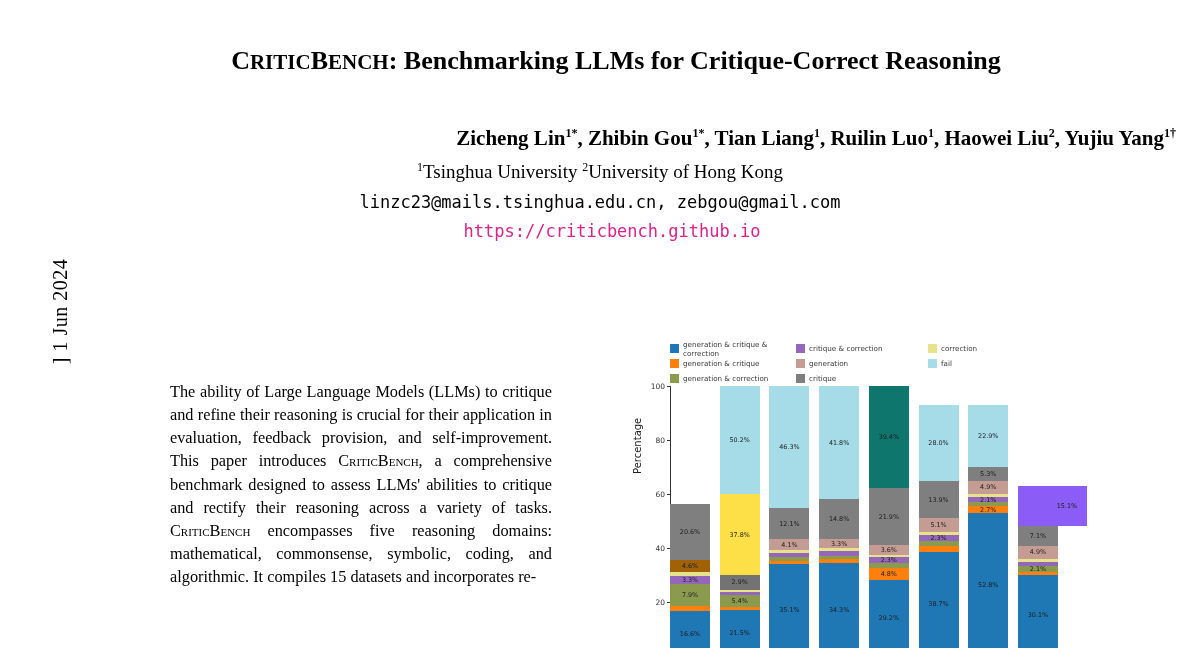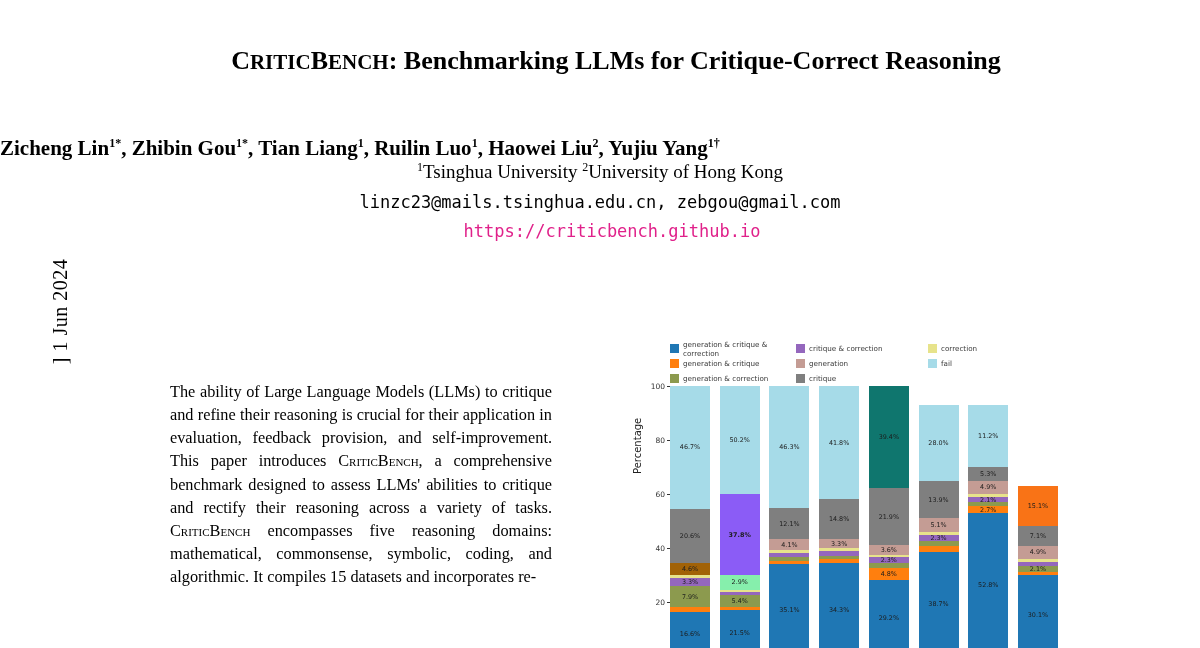--- a/index.html
+++ b/index.html
@@ -49,24 +49,24 @@
     font-family: "Liberation Serif", serif;
     font-weight: bold;
     font-size: 26px;
     margin-left: 16px;
   }
   .sc1 { font-size: 26px; }
   .sc2 { font-size: 21px; }
 
   .authors {
     position: absolute;
-    top: 136px;
+    top: 126px;
     left: 0;
     width: 1176px;
-    text-align: left;
+    text-align: right;
     font-size: 21px;
     font-weight: bold;
   }
   .authors sup { font-weight: bold; font-size: 12px; }
   .aff {
     position: absolute;
     top: 160px;
     left: 0;
     width: 1200px;
     text-align: center;
@@ -288,23 +288,20 @@
           <div class="ytick-mark" style="top: 162px;"></div>
           <div class="ytick" style="top: 108px;">60</div>
           <div class="ytick-mark" style="top: 108px;"></div>
           <div class="ytick" style="top: 54px;">80</div>
           <div class="ytick-mark" style="top: 54px;"></div>
           <div class="ytick" style="top: 0px;">100</div>
           <div class="ytick-mark" style="top: 0px;"></div>
         </div>
       <div class="bars" id="bars">
           <div class="bar-col">
-            <div class="seg" style="background: rgb(166, 219, 232); height: 126.09px;">
-              <span>46.7%</span>
-            </div>
             <div class="seg" style="background: rgb(127, 127, 127); height: 55.62px;">
               <span>20.6%</span>
             </div>
             <div class="seg" style="background: #a16207; height: 12.42px;">
               <span>4.6%</span>
             </div>
             <div class="seg" style="background: rgb(231, 227, 139); height: 3.24px;"></div>
             <div class="seg" style="background: rgb(148, 103, 189); height: 8.91px;">
               <span>3.3%</span>
             </div>
@@ -313,24 +310,24 @@
             </div>
             <div class="seg" style="background: rgb(255, 127, 14); height: 5.4px;"></div>
             <div class="seg" style="background: rgb(31, 119, 180); height: 44.82px;">
               <span>16.6%</span>
             </div>
           </div>
           <div class="bar-col">
             <div class="seg" style="background: rgb(166, 219, 232); height: 135.54px;">
               <span>50.2%</span>
             </div>
-            <div class="seg" style="background: #8b5cf6; height: 102.06px; font-weight: bold;">
+            <div class="seg" style="background: #fde047; height: 102.06px;">
               <span>37.8%</span>
             </div>
-            <div class="seg" style="background: #86efac; height: 18px;">
+            <div class="seg" style="background: #737373; height: 18px;">
               <span>2.9%</span>
             </div>
             <div class="seg" style="background: rgb(231, 227, 139); height: 2.7px;"></div>
             <div class="seg" style="background: rgb(148, 103, 189); height: 4.32px;"></div>
             <div class="seg" style="background: rgb(140, 154, 78); height: 14.58px;">
               <span>5.4%</span>
             </div>
             <div class="seg" style="background: rgb(255, 127, 14); height: 3.78px;"></div>
             <div class="seg" style="background: rgb(31, 119, 180); height: 58.05px;">
               <span>21.5%</span>
@@ -409,42 +406,42 @@
               <span>2.3%</span>
             </div>
             <div class="seg" style="background: rgb(140, 154, 78); height: 4.86px;"></div>
             <div class="seg" style="background: rgb(255, 127, 14); height: 5.4px;"></div>
             <div class="seg" style="background: rgb(31, 119, 180); height: 104.49px;">
               <span>38.7%</span>
             </div>
           </div>
           <div class="bar-col">
             <div class="seg" style="background: rgb(166, 219, 232); height: 61.83px;">
-              <span>11.2%</span>
+              <span>22.9%</span>
             </div>
             <div class="seg" style="background: rgb(127, 127, 127); height: 14.31px;">
               <span>5.3%</span>
             </div>
             <div class="seg" style="background: rgb(196, 156, 148); height: 13.23px;">
               <span>4.9%</span>
             </div>
             <div class="seg" style="background: rgb(231, 227, 139); height: 2.7px;"></div>
             <div class="seg" style="background: rgb(148, 103, 189); height: 5.67px;">
               <span>2.1%</span>
             </div>
             <div class="seg" style="background: rgb(140, 154, 78); height: 3.78px;"></div>
             <div class="seg" style="background: rgb(255, 127, 14); height: 7.29px;">
               <span>2.7%</span>
             </div>
             <div class="seg" style="background: rgb(31, 119, 180); height: 142.56px;">
               <span>52.8%</span>
             </div>
           </div>
           <div class="bar-col">
-            <div class="seg" style="background: #f97316; height: 40.77px;">
+            <div class="seg" style="background: #8b5cf6; height: 40.77px; padding-left: 29px;">
               <span>15.1%</span>
             </div>
             <div class="seg" style="background: rgb(127, 127, 127); height: 19.17px;">
               <span>7.1%</span>
             </div>
             <div class="seg" style="background: rgb(196, 156, 148); height: 13.23px;">
               <span>4.9%</span>
             </div>
             <div class="seg" style="background: rgb(231, 227, 139); height: 2.7px;"></div>
             <div class="seg" style="background: rgb(148, 103, 189); height: 4.32px;"></div>

